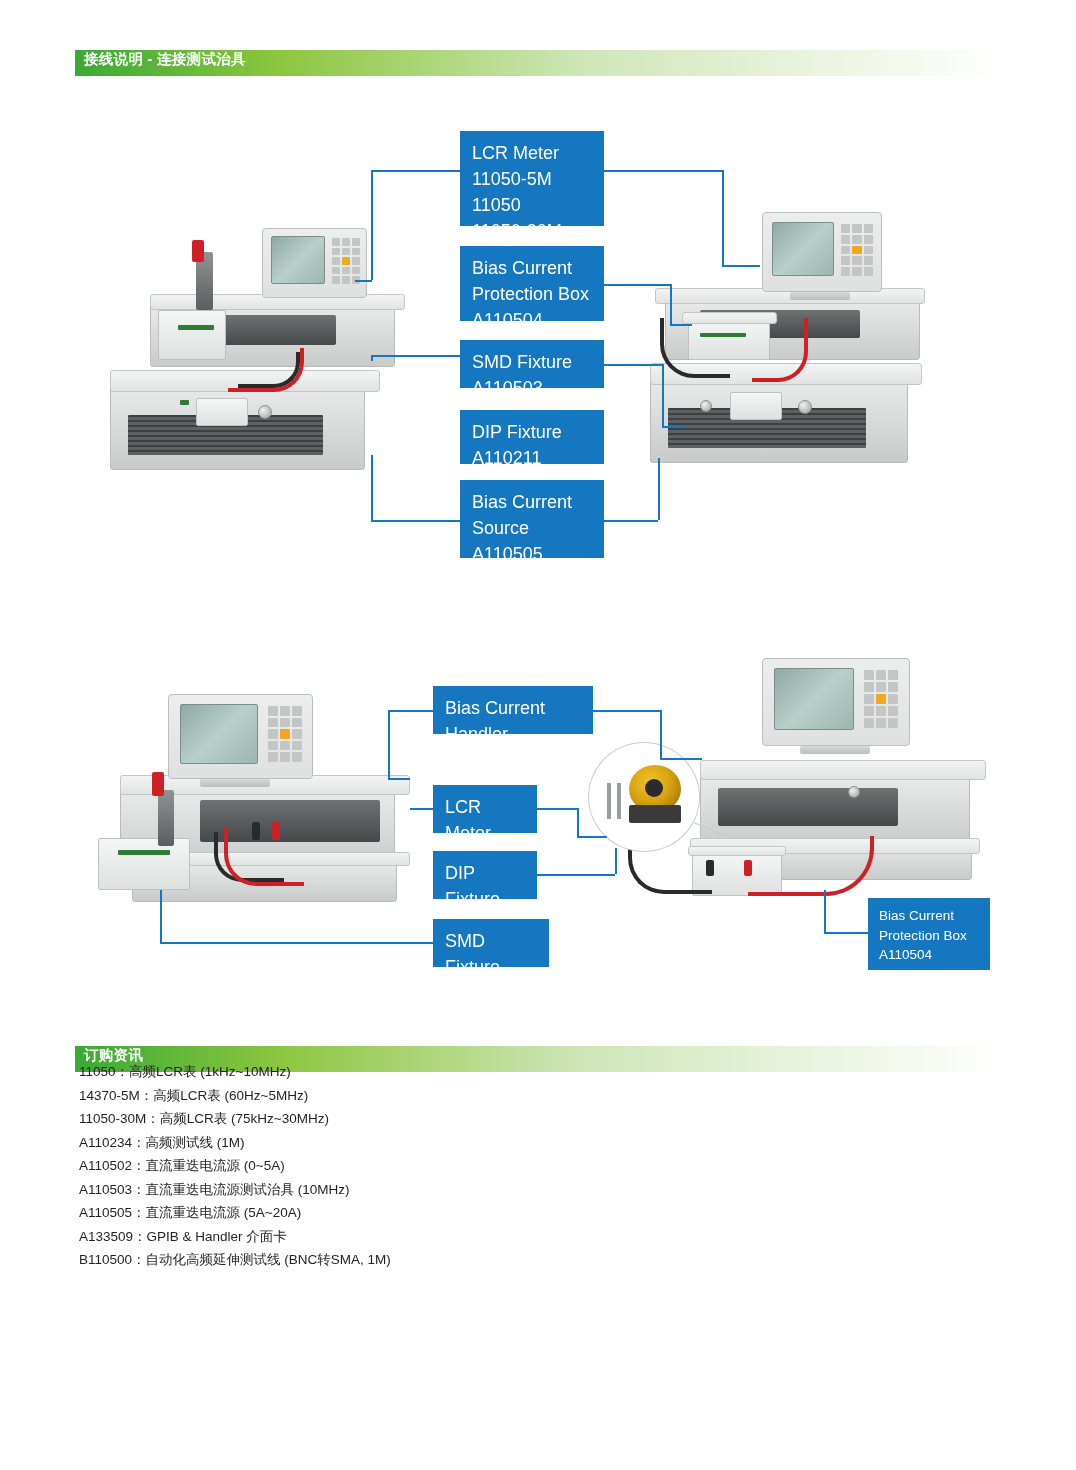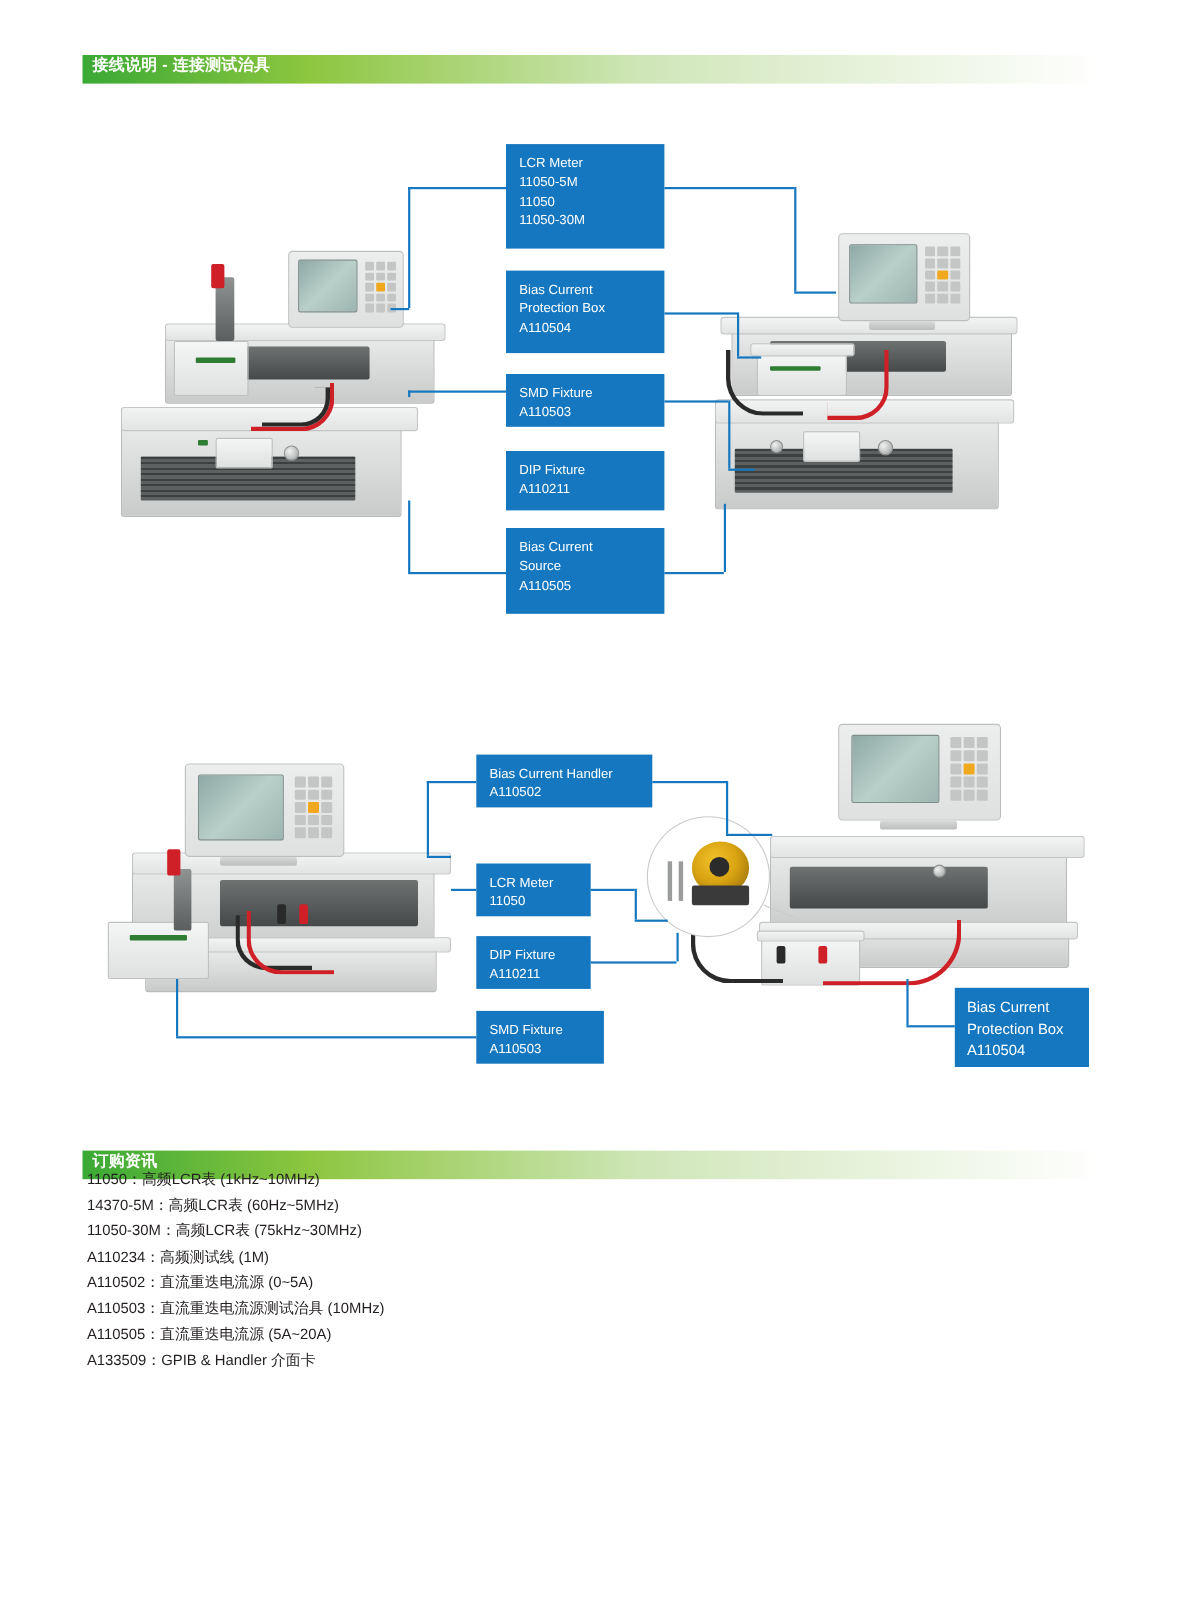--- a/index.html
+++ b/index.html
@@ -31,21 +31,21 @@
     padding-left: 9px;
     letter-spacing: 0.3px;
     white-space: nowrap;
   }
 
   
   .callout {
     position: absolute;
     background: #1477bf;
     color: #ffffff;
-    font-size: 12px;
+    font-size: 18px;
     line-height: 1.45;
     padding: 9px 12px;
     white-space: pre-line;
   }
   .callout.small { font-size: 13.5px; padding: 8px 11px; }
 
   
   .line {
     position: absolute;
     background: #1477bf;
@@ -413,13 +413,14 @@
 
 <div class="order-list">
   <div>11050：高频LCR表 (1kHz~10MHz)</div>
   <div>14370-5M：高频LCR表 (60Hz~5MHz)</div>
   <div>11050-30M：高频LCR表 (75kHz~30MHz)</div>
   <div>A110234：高频测试线 (1M)</div>
   <div>A110502：直流重迭电流源 (0~5A)</div>
   <div>A110503：直流重迭电流源测试治具 (10MHz)</div>
   <div>A110505：直流重迭电流源 (5A~20A)</div>
   <div>A133509：GPIB &amp; Handler 介面卡</div>
+  <div>B110500：自动化高频延伸测试线 (BNC转SMA, 1M)</div>
 </div>
 
 </body></html>

